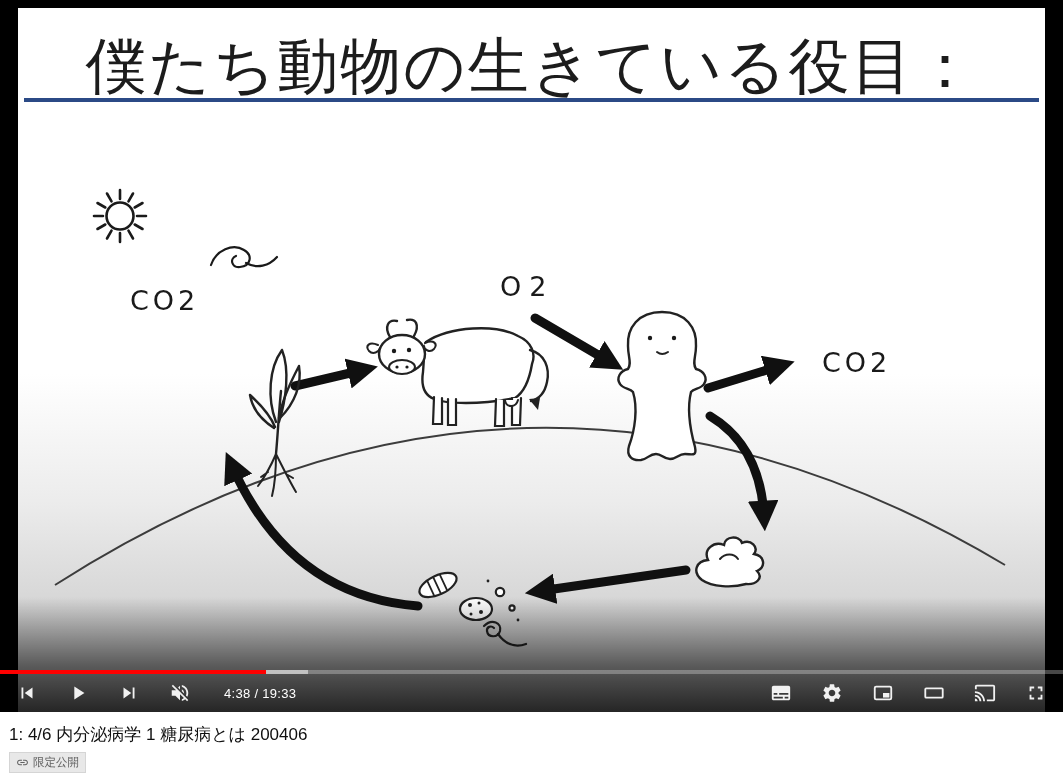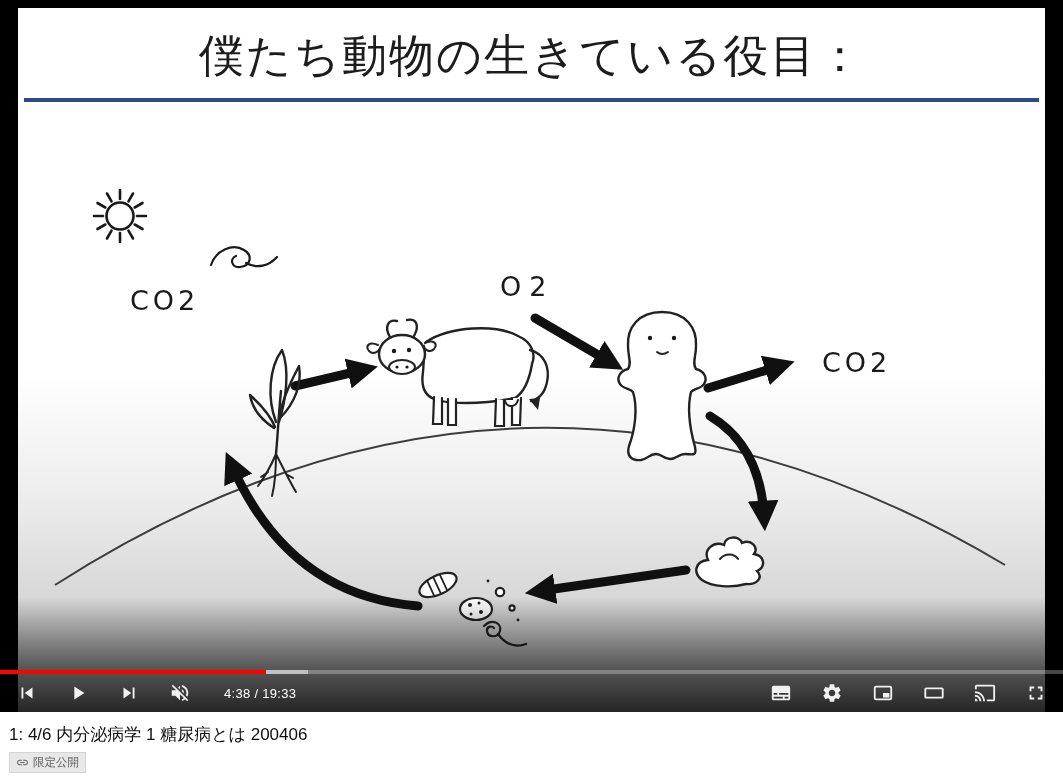--- a/index.html
+++ b/index.html
@@ -7,21 +7,21 @@
   body { background: #ffffff; font-family: "Liberation Sans", "DejaVu Sans", sans-serif; }
 
   .player { position: relative; width: 1063px; height: 712px; background: #000; overflow: hidden; }
 
   .slide {
     position: absolute; left: 18px; top: 8px; width: 1027px; height: 704px;
     background: linear-gradient(180deg, #ffffff 0%, #ffffff 52%, #ececec 70%, #d4d4d4 86%, #bcbcbc 100%);
   }
   .slide-title {
     position: absolute; top: 18px; left: 0; right: 0; text-align: center;
-    font-size: 45px; letter-spacing: 2px; color: #1c1c1c;
+    font-size: 61px; letter-spacing: 2px; color: #1c1c1c;
   }
   .slide-rule { position: absolute; top: 90px; left: 6px; right: 6px; height: 4px; background: #2b4a86; }
   .diagram { position: absolute; left: 0; top: 0; width: 1027px; height: 704px; }
   .diagram text { font-family: "DejaVu Sans", sans-serif; fill: #1a1a1a; }
 
   .grad {
     position: absolute; left: 0; right: 0; bottom: 0; height: 115px;
     background: linear-gradient(180deg, rgba(0,0,0,0) 0%, rgba(0,0,0,0.55) 60%, rgba(0,0,0,0.8) 100%);
   }
 

